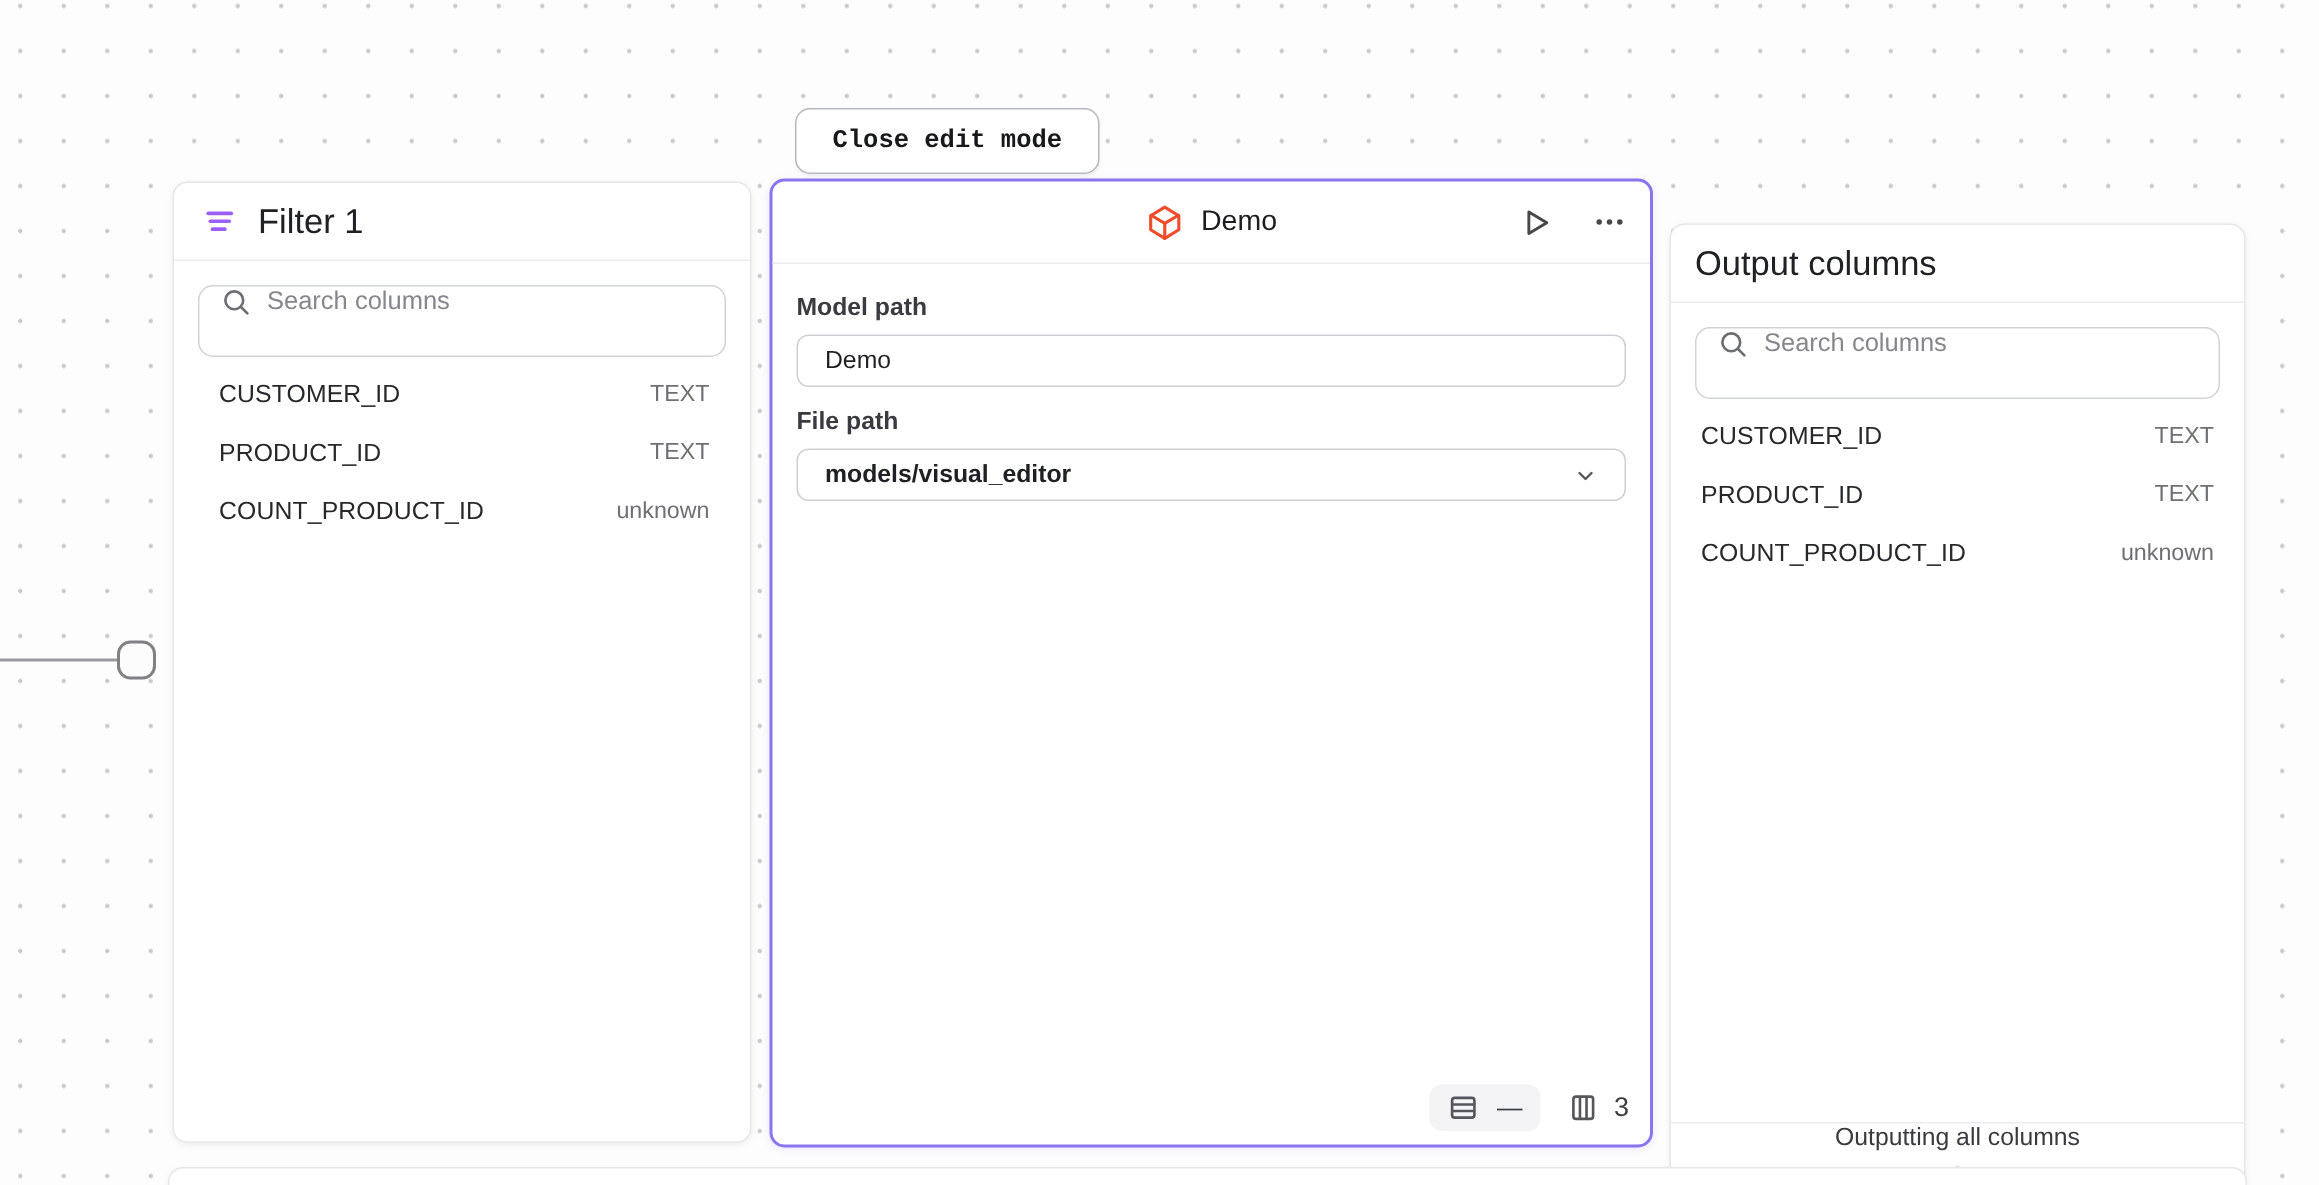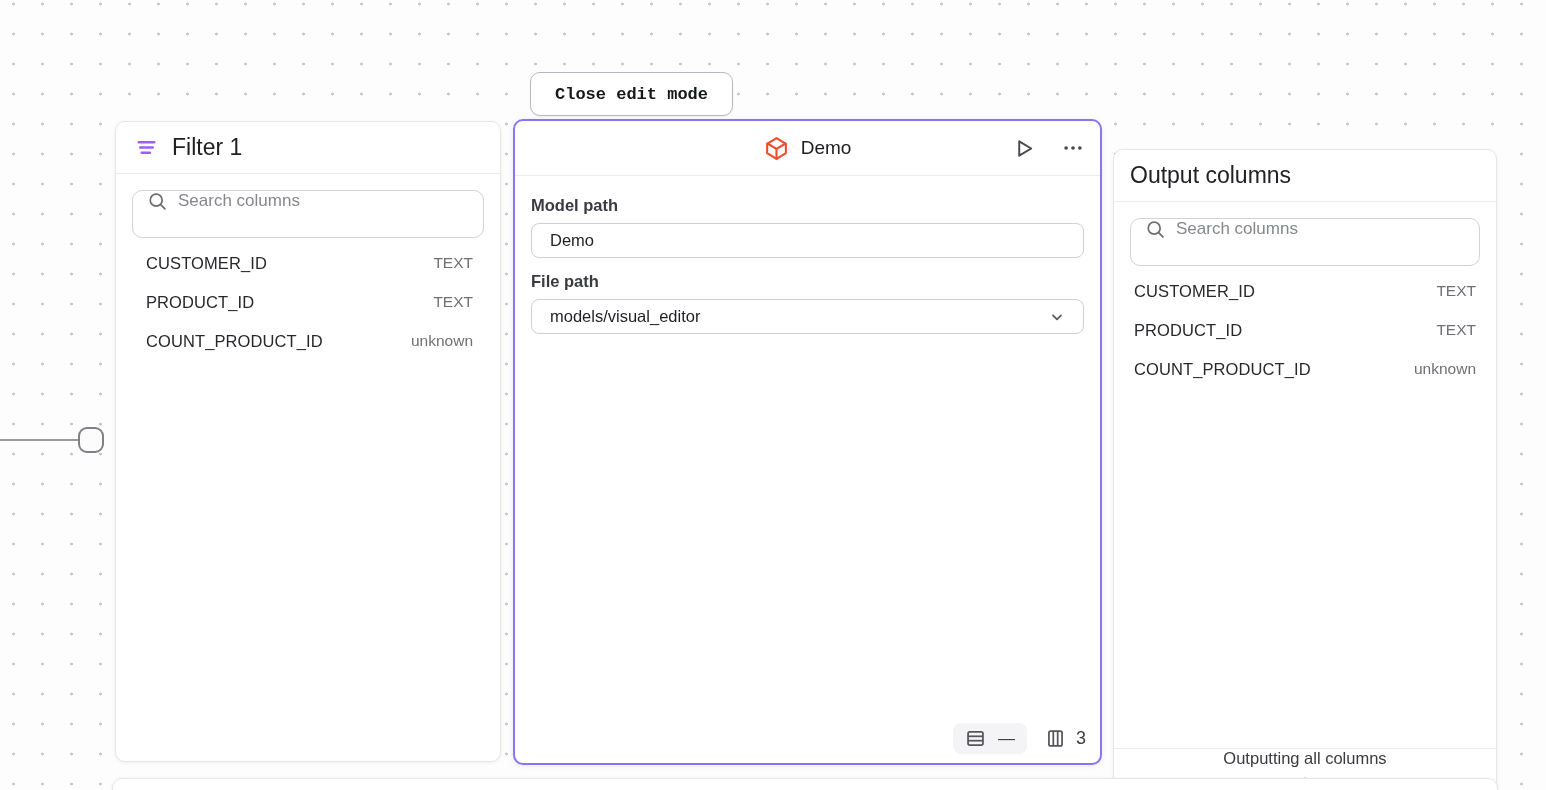--- a/index.html
+++ b/index.html
@@ -104,21 +104,21 @@
     font-size: 16.5px; color: #1f2023;
     background: #ffffff; outline: none;
   }
   .select-input {
     width: 100%; height: 35px;
     border: 1px solid #cfd0d5; border-radius: 8px;
     padding: 0 18px;
     display: flex; align-items: center; justify-content: space-between;
     background: #ffffff; cursor: pointer;
   }
-  .select-value { font-size: 16.5px; font-weight: 400; color: #1f2023; }
+  .select-value { font-size: 16.5px; font-weight: 700; color: #1f2023; }
 
   .model-footer {
     position: absolute; right: 14px; bottom: 9px;
     display: flex; align-items: center; gap: 18px;
   }
   .stat-pill {
     display: flex; align-items: center; gap: 12px;
     background: #f4f4f6; border-radius: 8px;
     padding: 5px 12px;
   }

